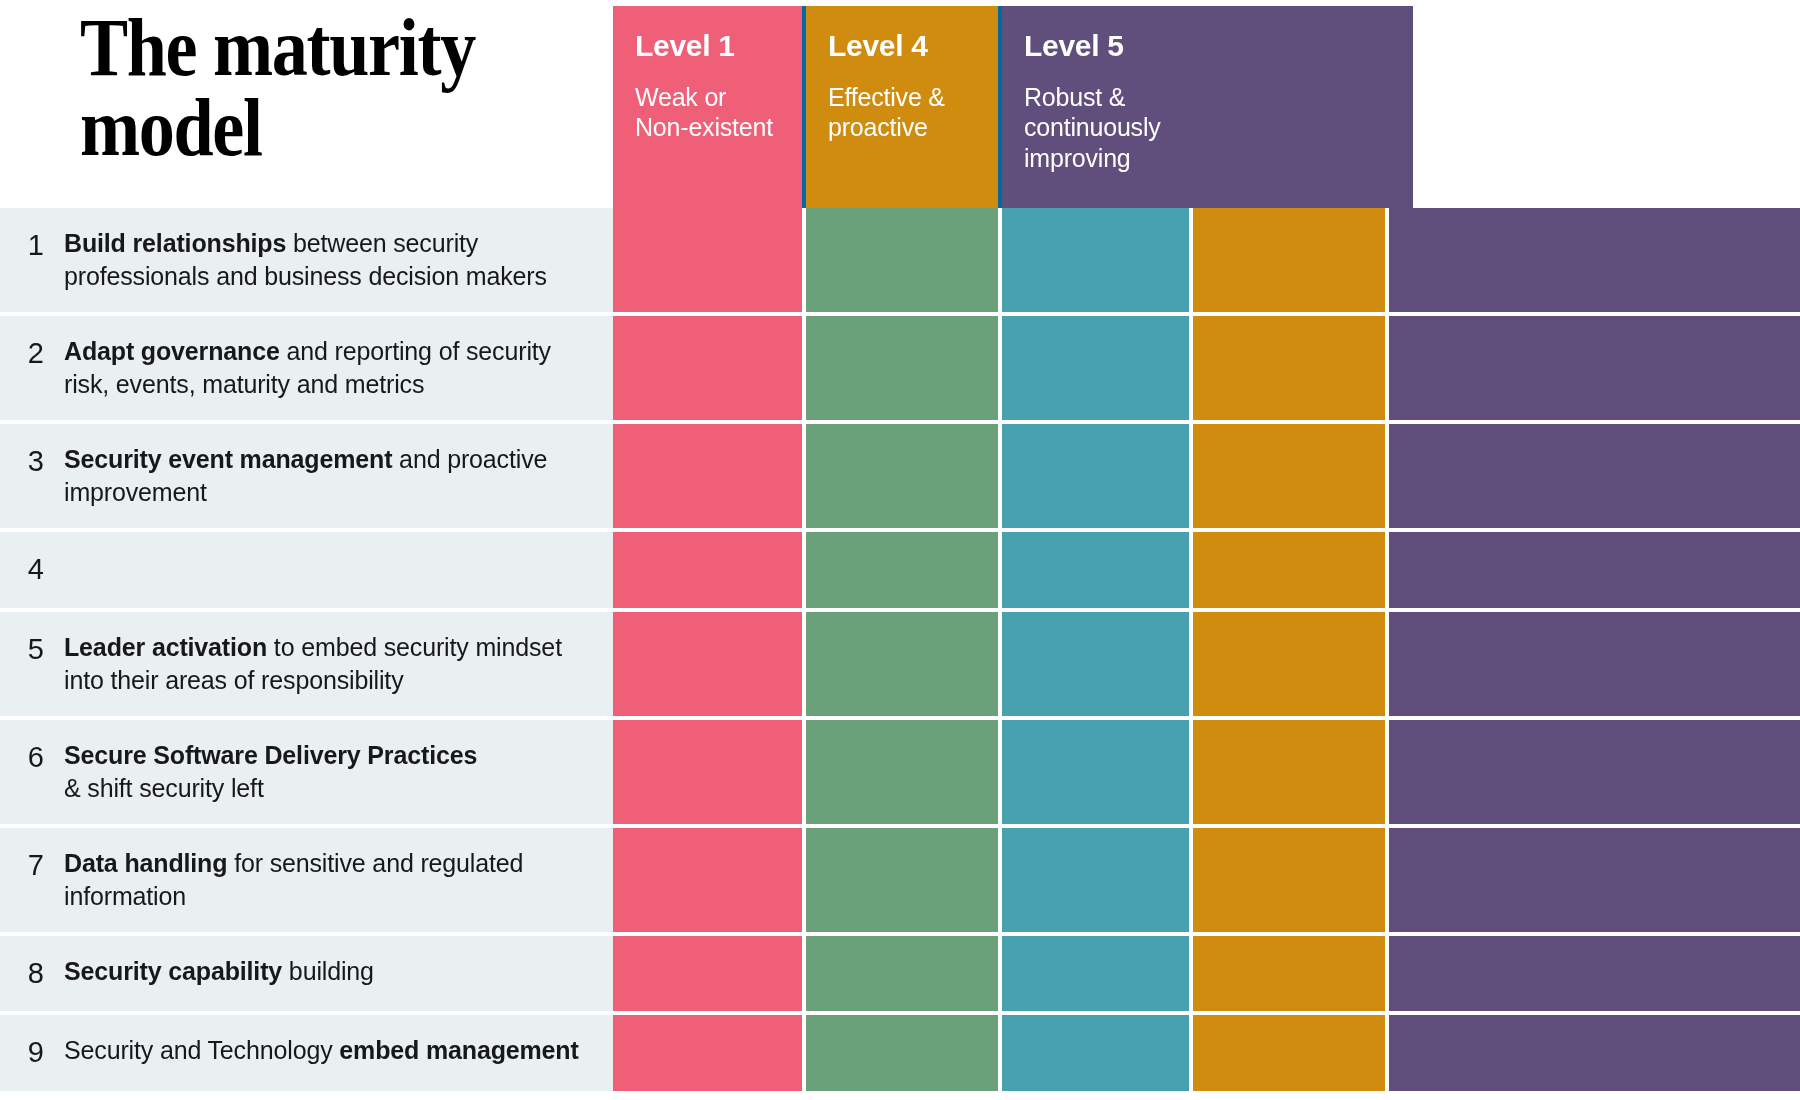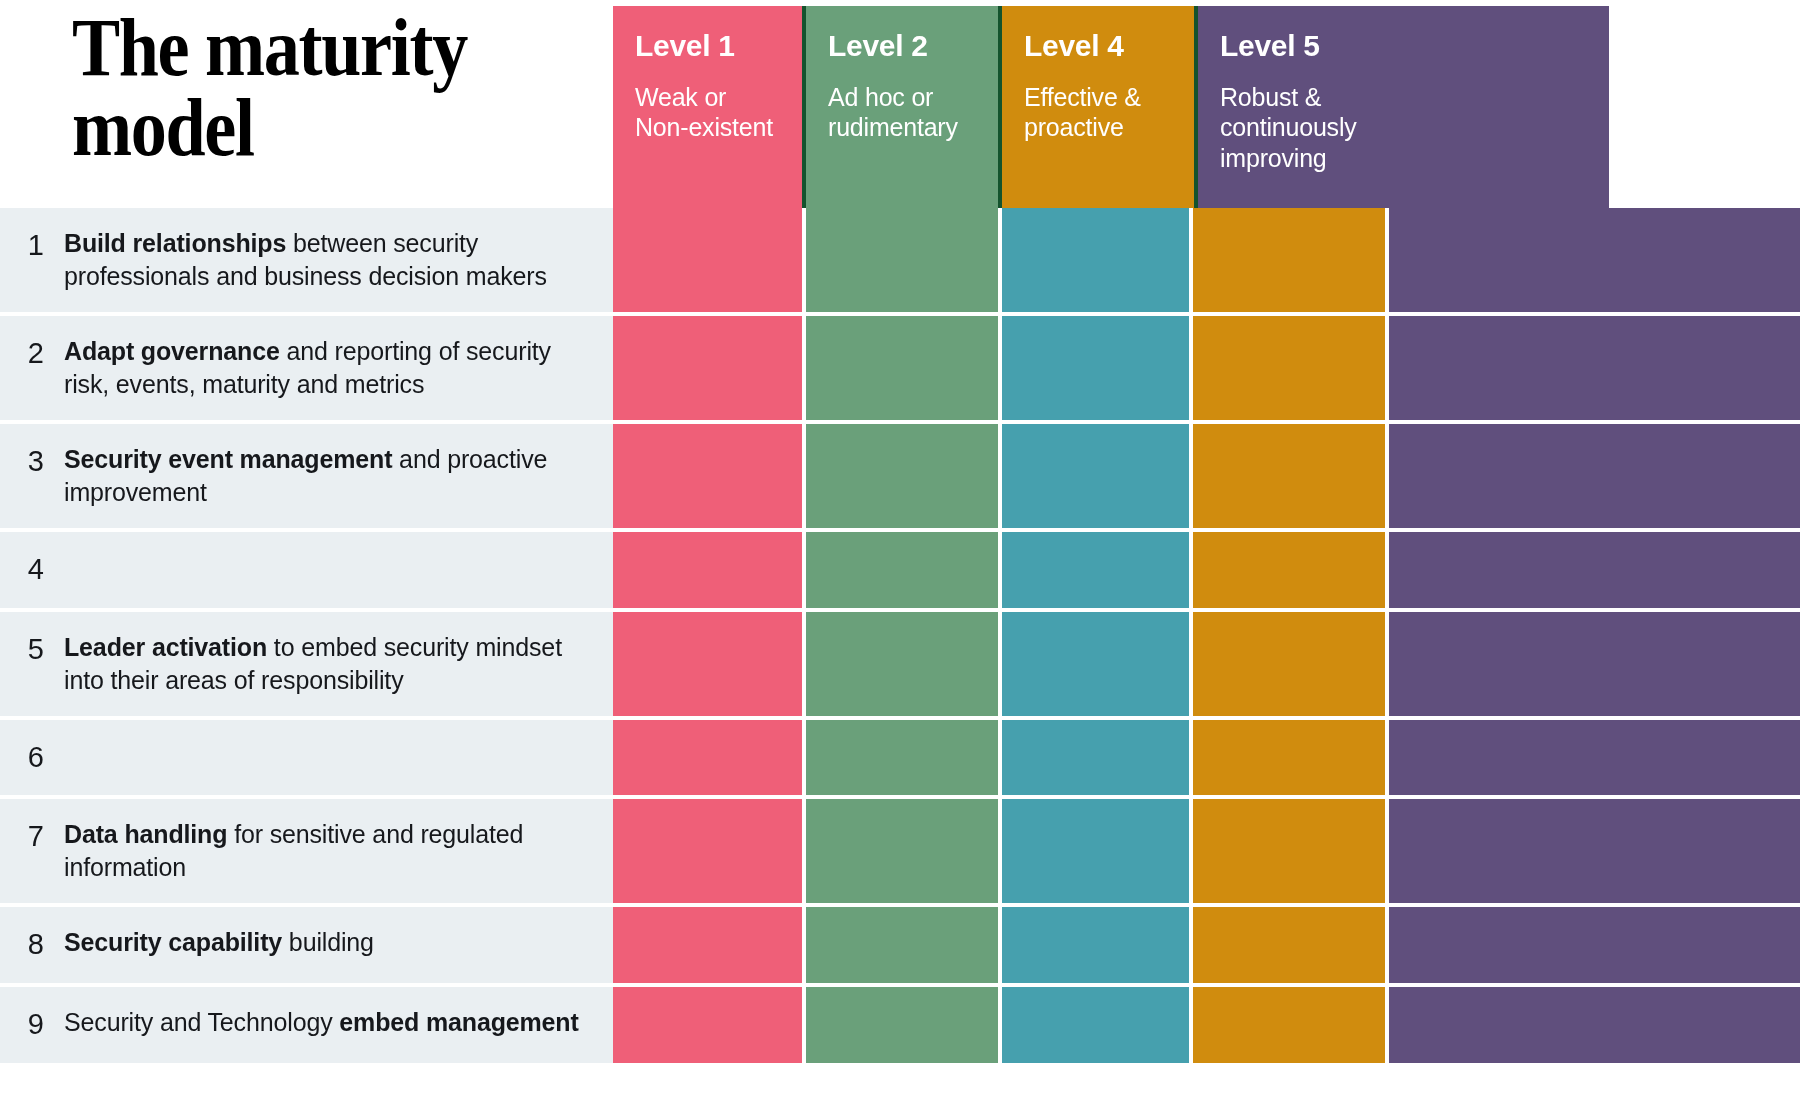--- a/index.html
+++ b/index.html
@@ -15,21 +15,21 @@
   #board {
     position: relative;
     width: 1800px;
     height: 1100px;
     background: #ffffff;
   }
 
   
   .title-area {
     position: absolute;
-    left: 0;
+    left: 8px;
     top: 0;
     width: 613px;
     height: 208px;
     background: #ffffff;
   }
   .title {
     position: absolute;
     left: 72px;
     top: 8px;
     width: 530px;
@@ -52,21 +52,21 @@
     width: 1187px;
     height: 202px;
     display: flex;
     gap: 0;
   }
   .level-head {
     position: relative;
     height: 100%;
     padding: 24px 22px 0 22px;
     color: #ffffff;
-    border-right: 4px solid #14532d;
+    border-right: 4px solid #0369a1;
   }
   .level-head:last-child { border-right: none; }
   .level-title {
     font-size: 30px;
     font-weight: 700;
     letter-spacing: -0.3px;
     line-height: 1.05;
     margin-bottom: 20px;
     white-space: nowrap;
   }
@@ -147,24 +147,20 @@
       <span class="title-line">The maturity</span>
       <span class="title-line">model</span>
     </div>
   </div>
 
   <div class="header-band" id="header-band">
       <div class="level-head c1" style="background: rgb(239, 95, 120);">
         <div class="level-title">Level 1</div>
         <div class="level-sub">Weak or<br>Non-existent</div>
       </div>
-      <div class="level-head c2" style="background: rgb(106, 160, 122);">
-        <div class="level-title">Level 2</div>
-        <div class="level-sub">Ad hoc or<br>rudimentary</div>
-      </div>
       <div class="level-head c4" style="background: rgb(208, 140, 14);">
         <div class="level-title">Level 4</div>
         <div class="level-sub">Effective &amp;<br>proactive</div>
       </div>
       <div class="level-head c5" style="background: rgb(96, 79, 125);">
         <div class="level-title">Level 5</div>
         <div class="level-sub">Robust &amp;<br>continuously<br>improving</div>
       </div>
     </div>
 
@@ -229,20 +225,21 @@
           <div class="cell c1" style="background: rgb(239, 95, 120);"></div>
           <div class="cell c2" style="background: rgb(106, 160, 122);"></div>
           <div class="cell c3" style="background: rgb(70, 160, 174);"></div>
           <div class="cell c4" style="background: rgb(208, 140, 14);"></div>
           <div class="cell c5" style="background: rgb(96, 79, 125);"></div>
         </div>
       </div>
       <div class="row">
         <div class="row-label" style="background: rgb(234, 239, 242);">
           <div class="row-num">6</div>
+          <div class="row-text"><b>Secure Software Delivery Practices</b><span><br>&amp; shift security left</span></div>
         </div>
         <div class="cells">
           <div class="cell c1" style="background: rgb(239, 95, 120);"></div>
           <div class="cell c2" style="background: rgb(106, 160, 122);"></div>
           <div class="cell c3" style="background: rgb(70, 160, 174);"></div>
           <div class="cell c4" style="background: rgb(208, 140, 14);"></div>
           <div class="cell c5" style="background: rgb(96, 79, 125);"></div>
         </div>
       </div>
       <div class="row">

